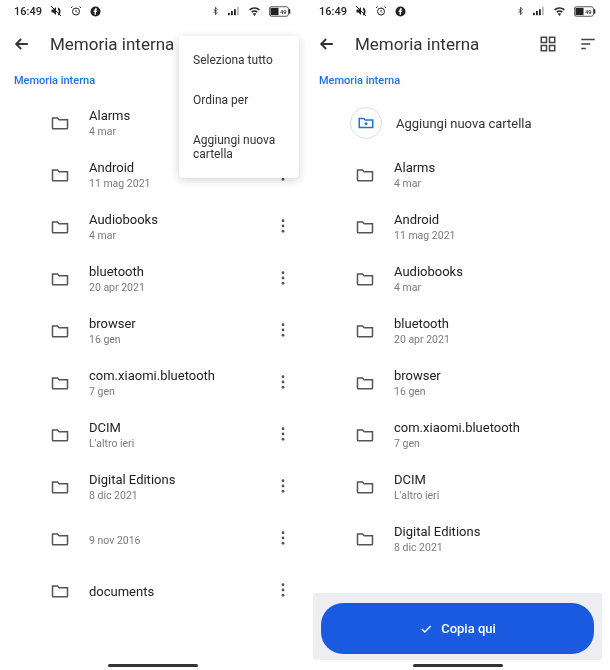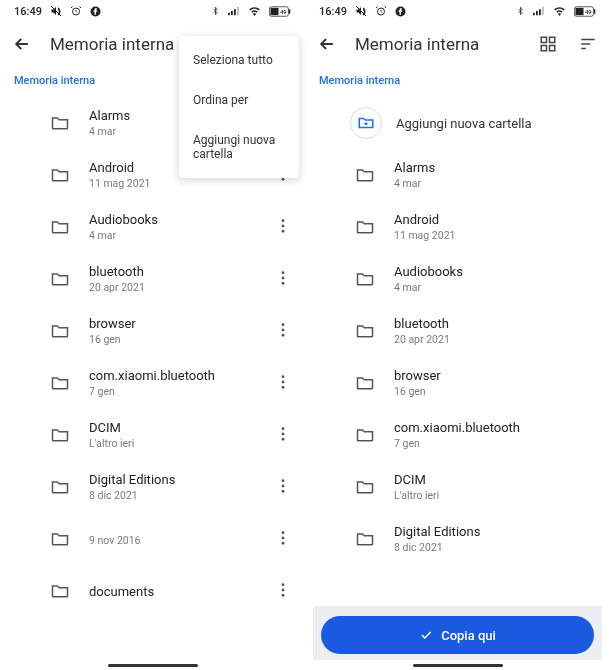--- a/index.html
+++ b/index.html
@@ -90,21 +90,21 @@
     position: absolute;
     bottom: 10px; left: 8px; right: 8px;
     background: #eceef1;
     padding: 10px 8px 6px;
     border-radius: 2px;
   }
   .copy-btn {
     background: #1a5ae0;
     color: #fff;
     border-radius: 22px;
-    height: 38px;
+    height: 51px;
     display:flex; align-items:center; justify-content:center;
     gap: 8px;
     font-size: 13px;
     font-weight:500;
   }
   .nav-handle {
     position:absolute;
     bottom:3px; left:50%; transform:translateX(-50%);
     width:90px; height:3px; background:#333; border-radius:2px;
   }

